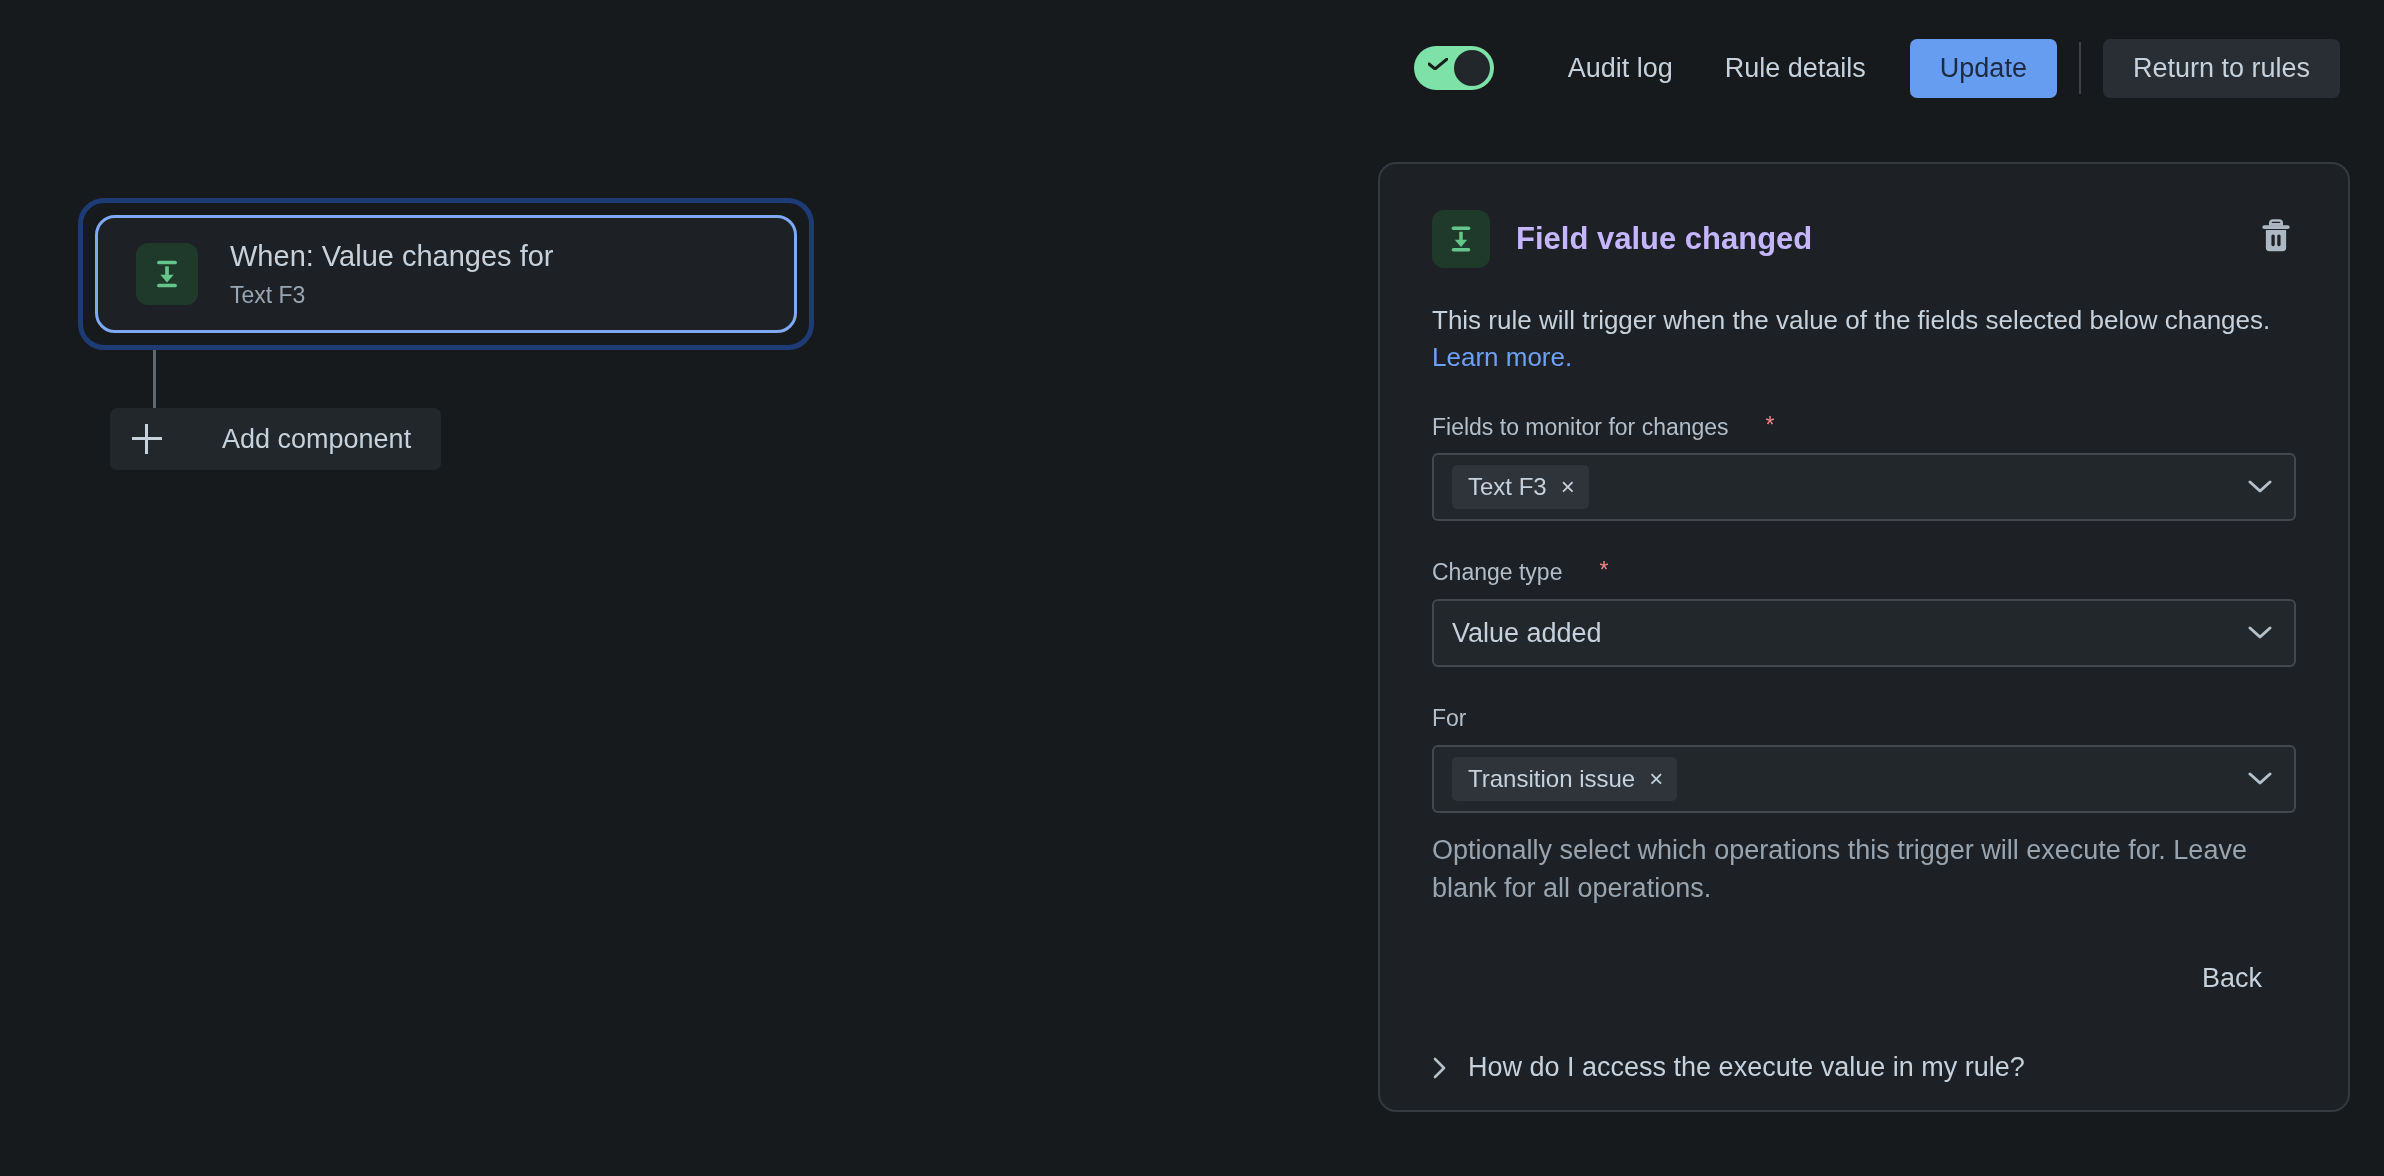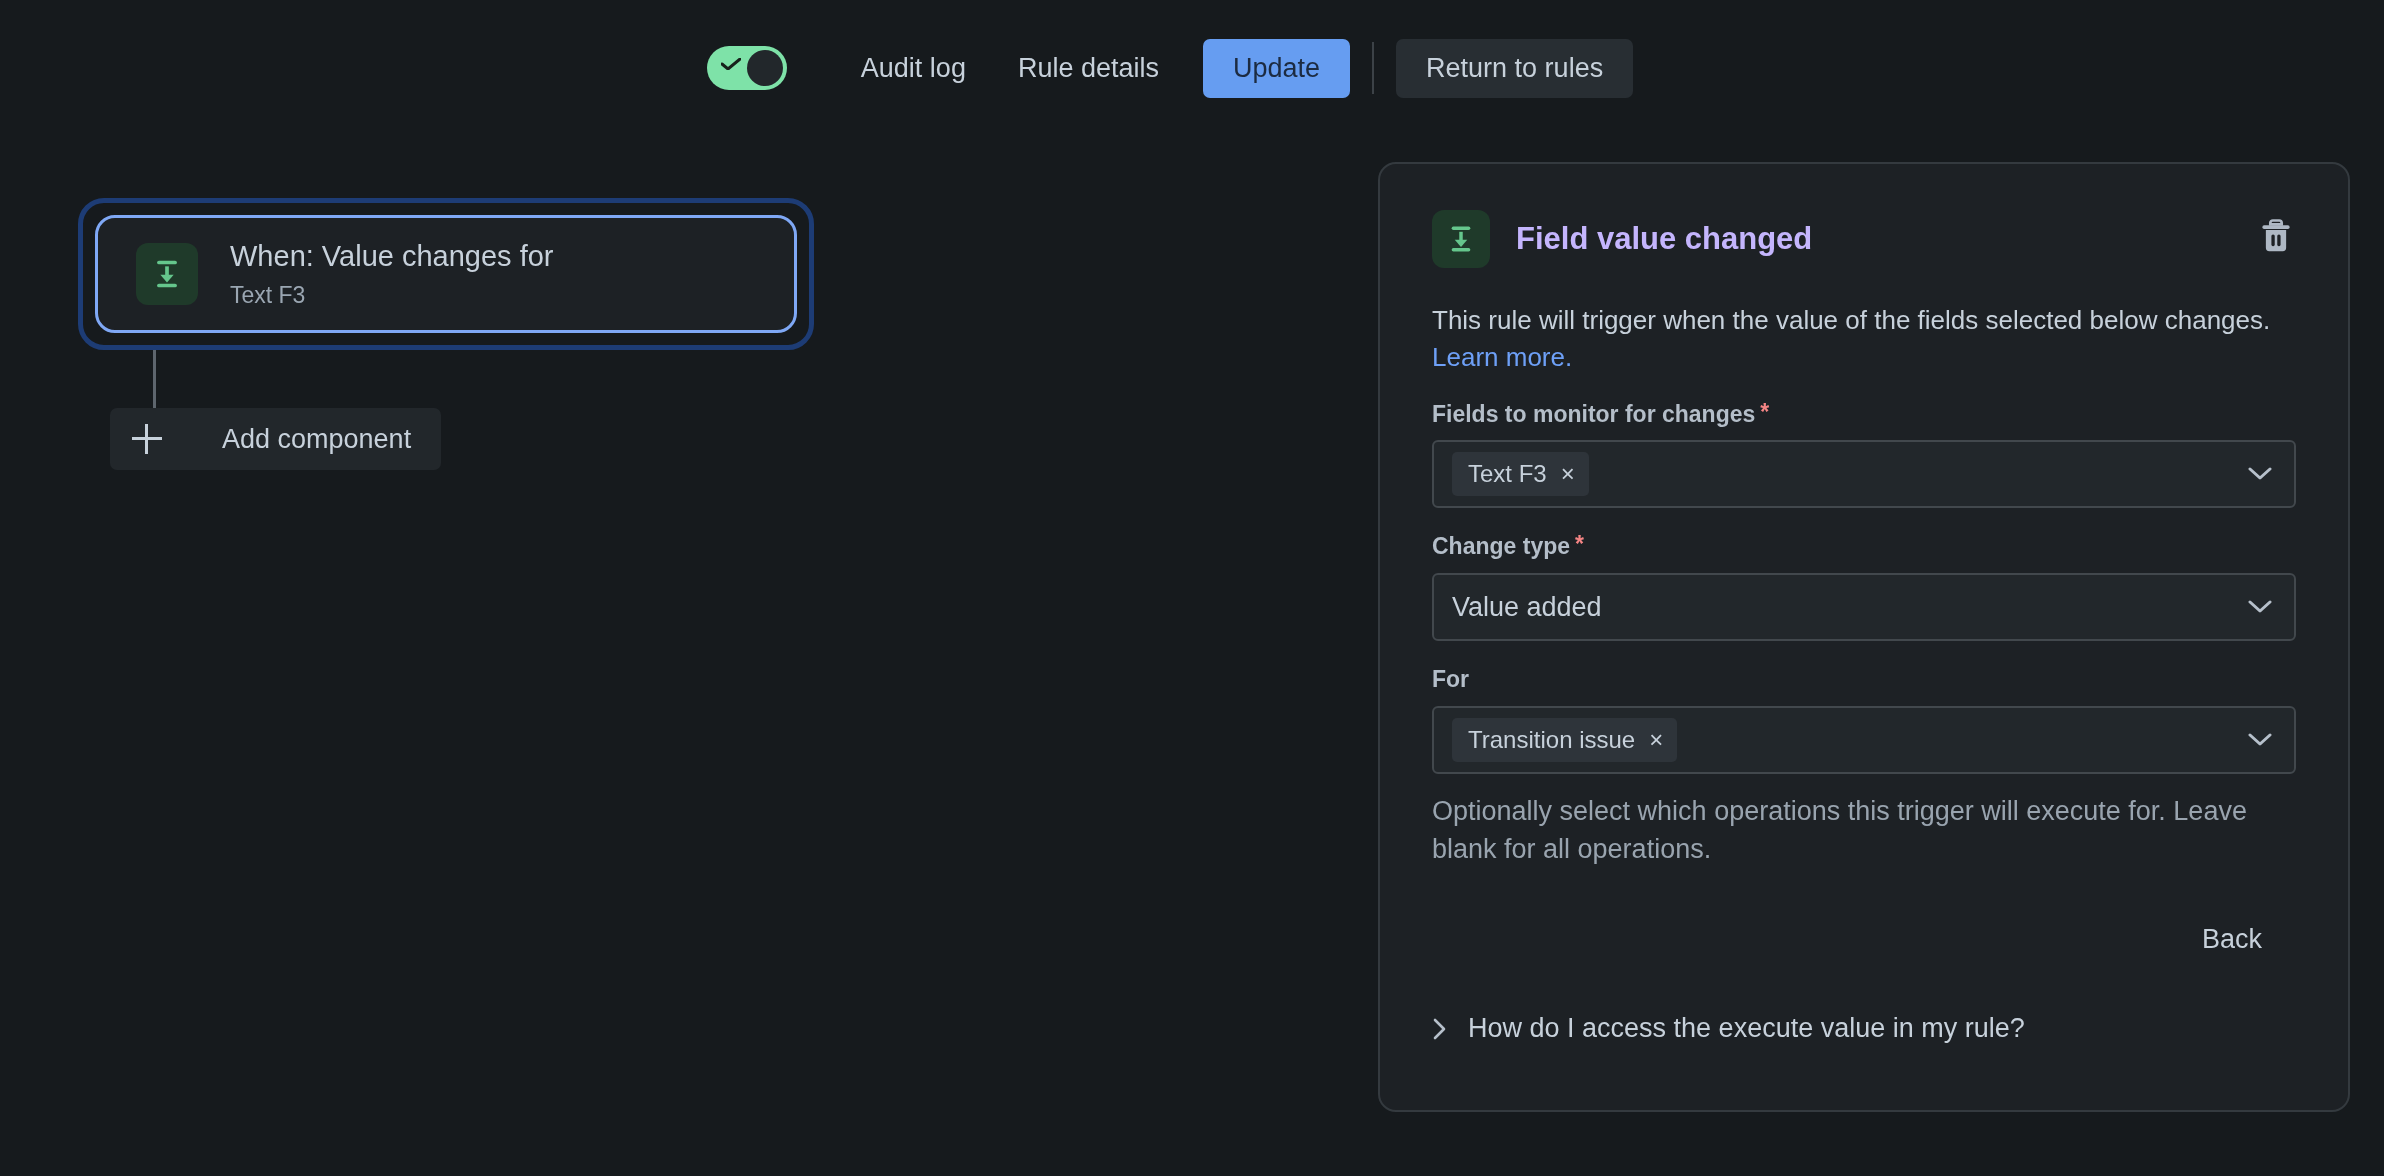--- a/index.html
+++ b/index.html
@@ -18,21 +18,21 @@
 
   
   .topbar {
     position: absolute;
     top: 0;
     left: 0;
     width: 2384px;
     height: 136px;
     display: flex;
     align-items: center;
-    justify-content: center;
+    justify-content: flex-end;
     padding-right: 44px;
     box-sizing: border-box;
   }
   .topbar-inner {
     display: flex;
     align-items: center;
     gap: 0px;
   }
 
   .toggle {
@@ -241,27 +241,28 @@
     color: #c7d1db;
     max-width: 840px;
   }
   .panel-desc a {
     color: #6ea0f7;
     text-decoration: none;
     cursor: pointer;
   }
 
   .field-label {
-    margin-top: 25px;
+    margin-top: 38px;
     font-size: 23px;
-    font-weight: bold;
+    font-weight: normal;
     color: #b4bec9;
     display: flex;
     align-items: flex-start;
     line-height: 1.2;
+    gap: 32px;
   }
   .req {
     color: #f58585;
     font-size: 23px;
     margin-left: 5px;
     line-height: 1;
   }
 
   .select {
     margin-top: 12px;

